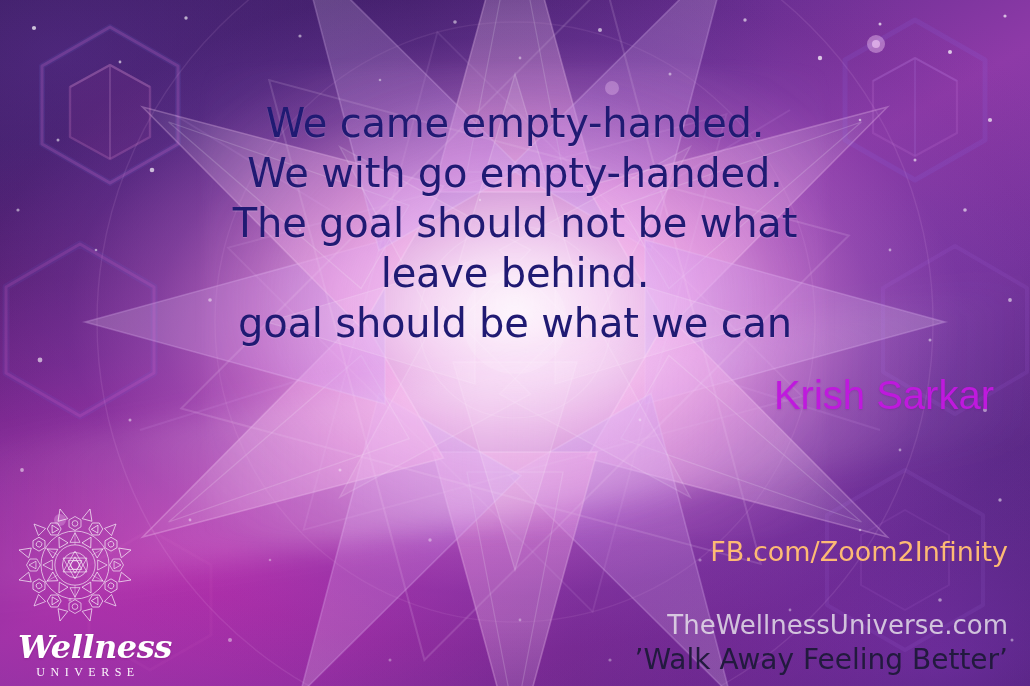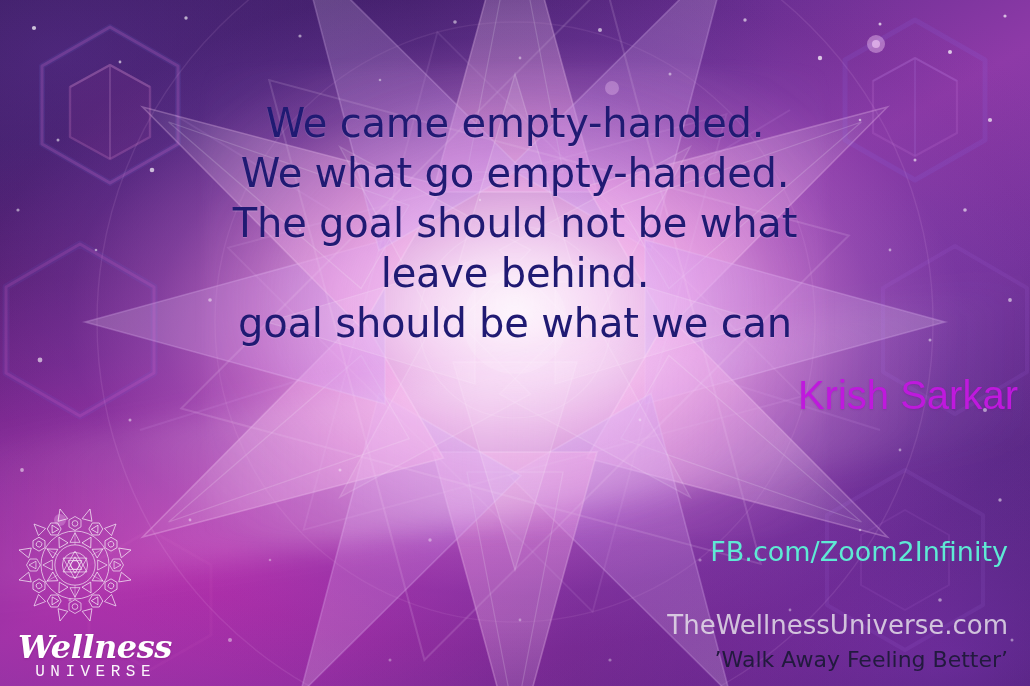--- a/index.html
+++ b/index.html
@@ -146,21 +146,21 @@
   }
 
   
 
   .quote-block {
     position: absolute;
     left: 0;
     right: 0;
     top: 98px;
     text-align: center;
-    padding: 0 12px;
+    padding: 0 36px;
     box-sizing: border-box;
   }
 
   .quote-line {
     font-family: "DejaVu Sans", sans-serif;
     font-size: 40px;
     line-height: 50px;
     color: #201a73;
     letter-spacing: -0.2px;
     white-space: nowrap;
@@ -185,36 +185,36 @@
   .footer {
     position: absolute;
     right: 22px;
     bottom: 8px;
     text-align: right;
   }
   .footer-line1 {
     font-family: "DejaVu Sans", sans-serif;
     font-size: 27px;
     line-height: 34px;
-    color: #5eead4;
+    color: #fdba74;
     letter-spacing: 0px;
     white-space: nowrap;
   }
   .footer-line2 {
     font-family: "DejaVu Sans", sans-serif;
     font-size: 26px;
     line-height: 33px;
     color: rgba(232,228,236,0.82);
     letter-spacing: 0px;
     white-space: nowrap;
     margin-top: 40px;
   }
   .footer-line3 {
     font-family: "DejaVu Sans", sans-serif;
-    font-size: 22px;
+    font-size: 28px;
     line-height: 36px;
     color: #221a3e;
     letter-spacing: 0px;
     white-space: nowrap;
   }
 
   
 
   .logo {
     position: absolute;
@@ -236,26 +236,26 @@
     font-weight: 700;
     font-size: 32px;
     line-height: 34px;
     color: #ffffff;
     text-align: center;
     margin-left: 12px;
     letter-spacing: -0.5px;
     text-shadow: 0 1px 2px rgba(120,10,110,0.35);
   }
   .logo-sub {
-    font-family: Liberation Mono, monospace;
-    font-size: 16px;
+    font-family: Liberation Serif, serif;
+    font-size: 12px;
     line-height: 16px;
     color: #ffffff;
     letter-spacing: 5.5px;
-    text-align: right;
+    text-align: center;
     margin-left: 14px;
     opacity: 0.95;
   }
 </style>
 </head>
 <body>
 
 <div class="canvas">
 
   <div class="bg-base"></div>
@@ -473,21 +473,21 @@
         <circle cx="876" cy="44" r="9" opacity="0.45"></circle>
         <circle cx="876" cy="44" r="4" opacity="0.7"></circle>
         <circle cx="612" cy="88" r="7" opacity="0.35"></circle>
         <circle cx="60" cy="520" r="6" opacity="0.3"></circle>
       </g>
     </svg>
   </div>
 
   <div class="quote-block">
     <div class="quote-line">We came empty-handed.</div>
-    <div class="quote-line">We what go empty-handed.</div>
+    <div class="quote-line">We with go empty-handed.</div>
     <div class="quote-line">The goal should not be what</div>
     <div class="quote-line">leave behind.</div>
     <div class="quote-line">goal should be what we can</div>
     <div class="author">Krish Sarkar</div>
   </div>
 
   <div class="footer">
     <div class="footer-line1">FB.com/Zoom2Infinity</div>
     <div class="footer-line2">TheWellnessUniverse.com</div>
     <div class="footer-line3">’Walk Away Feeling Better’</div>

